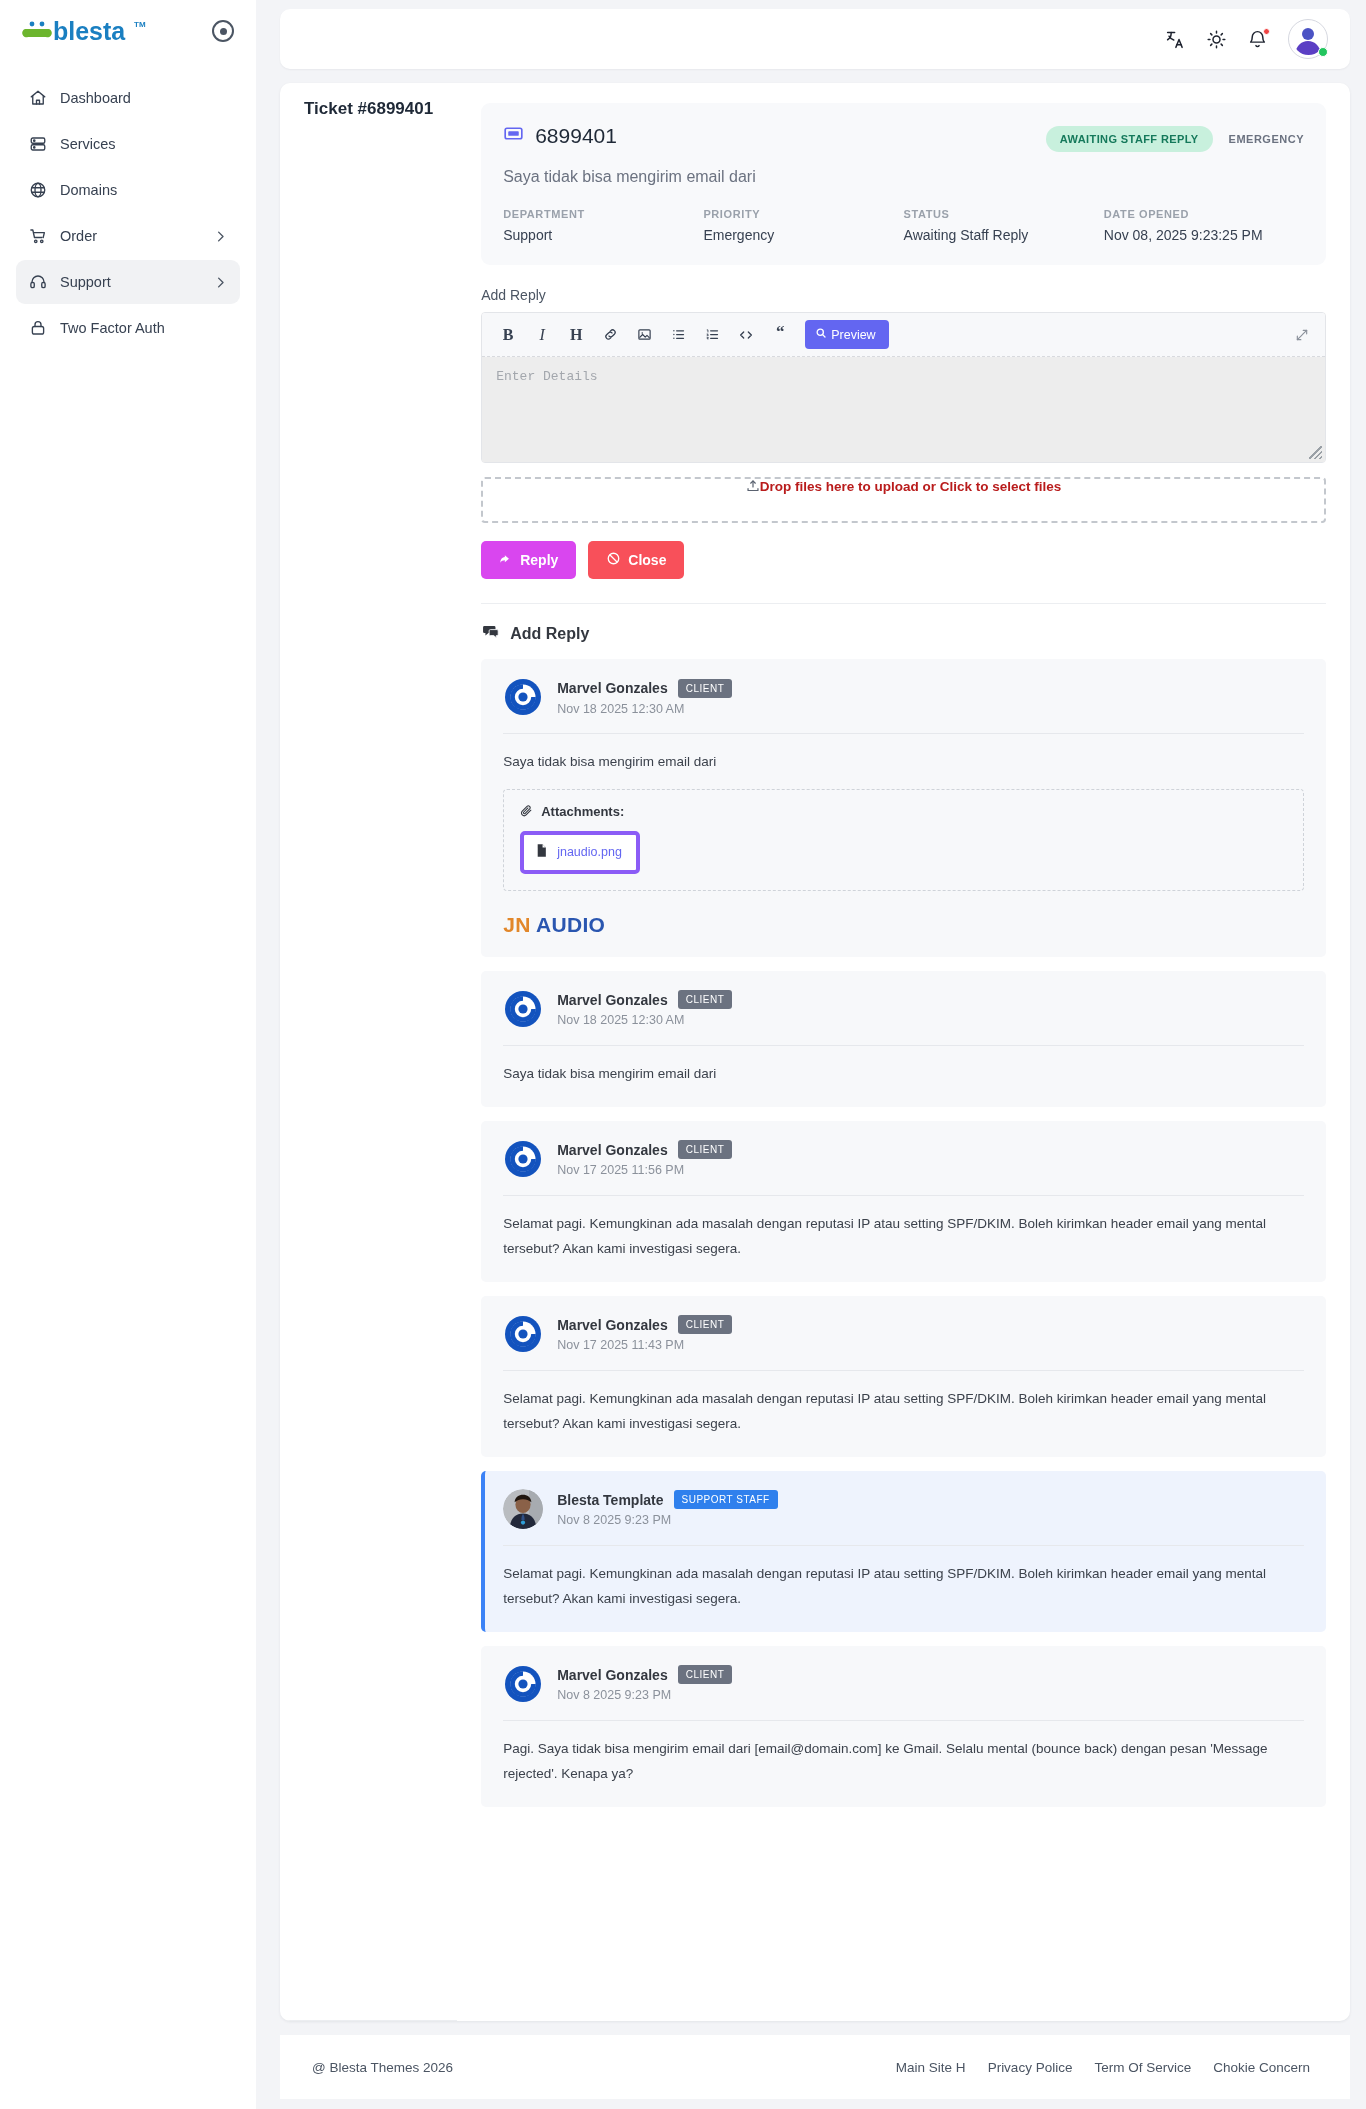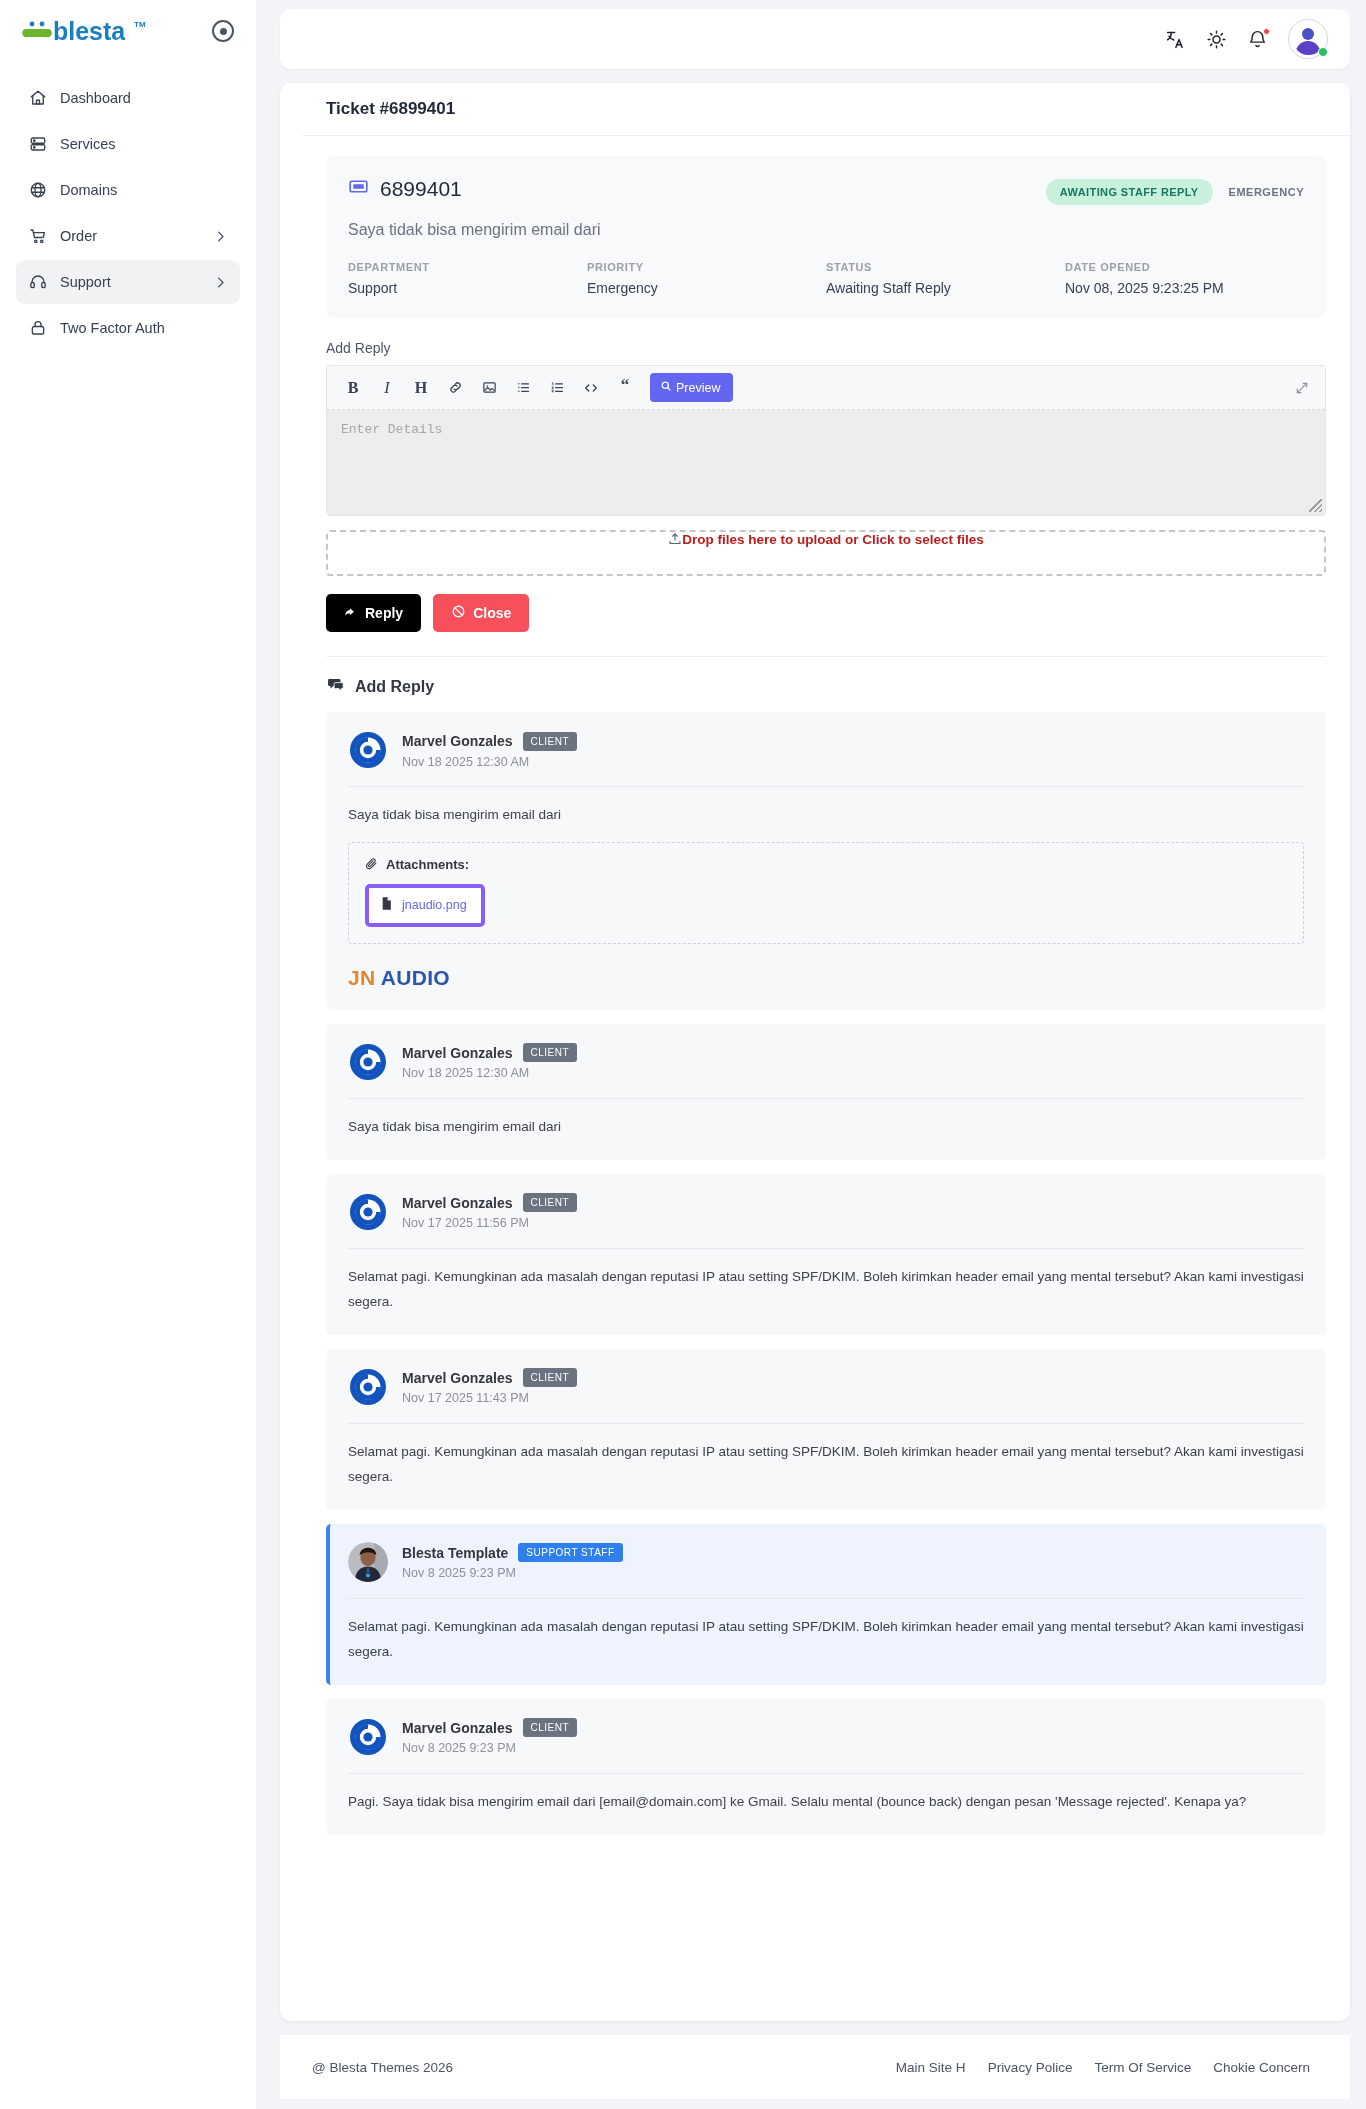--- a/index.html
+++ b/index.html
@@ -132,23 +132,22 @@
     background: #22c55e; border: 1.5px solid #fff;
   }
 
   
   .card {
     background: #fff;
     border-radius: 10px;
     box-shadow: 0 1px 3px rgba(16,24,40,.07);
     flex: 1 1 auto;
     display: flex;
-    flex-direction: column;
+    flex-direction: row;
     overflow: hidden;
-    padding-left: 22px;
   }
   .card-head {
     padding: 16px 24px;
     border-bottom: 1px solid #eceef1;
     font-size: 17px;
     font-weight: 700;
     color: #1f2937;
     flex: 0 0 auto;
   }
   .card-body { padding: 20px 24px 26px 24px; overflow: hidden; }
@@ -277,21 +276,21 @@
 
   .btn-row { margin-top: 18px; display: flex; gap: 12px; }
   .btn {
     border: none; border-radius: 5px;
     font-size: 14px; font-weight: 600;
     padding: 10px 18px;
     color: #fff; cursor: pointer;
     display: flex; align-items: center; gap: 7px;
     font-family: "Liberation Sans", sans-serif;
   }
-  .btn-reply { background: #000000; }
+  .btn-reply { background: #d946ef; }
   .btn-close { background: #f8505a; }
 
   .divider { border: none; border-top: 1px solid #eceef1; margin: 24px 0 0 0; }
 
   .thread-head {
     display: flex; align-items: center; gap: 10px;
     font-size: 16px; font-weight: 600; color: #33373f;
     padding: 18px 0 14px 0;
   }
 

